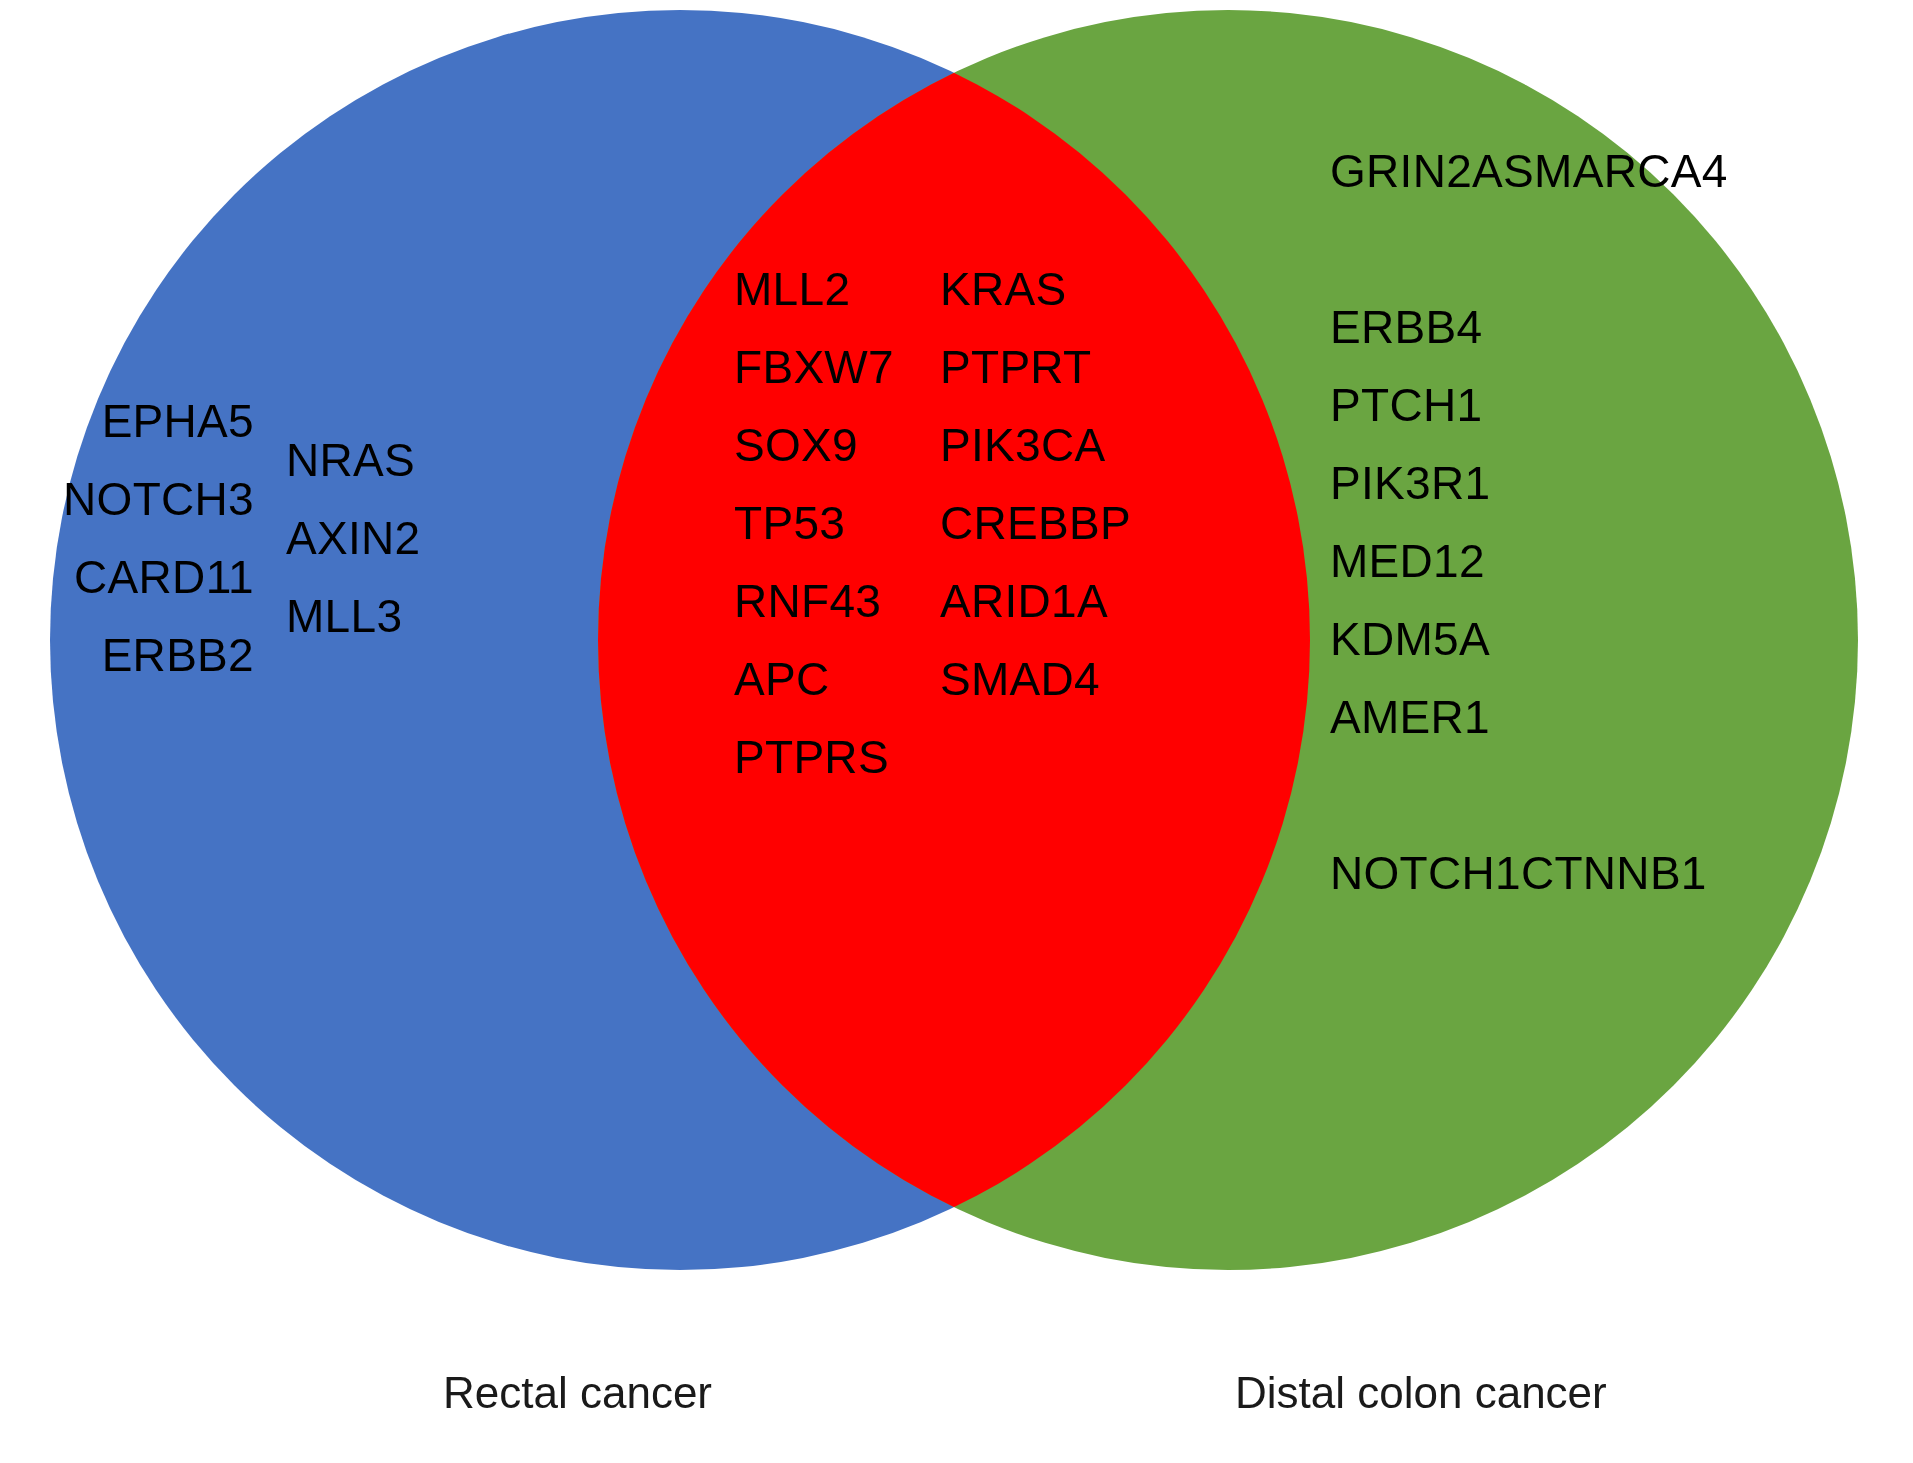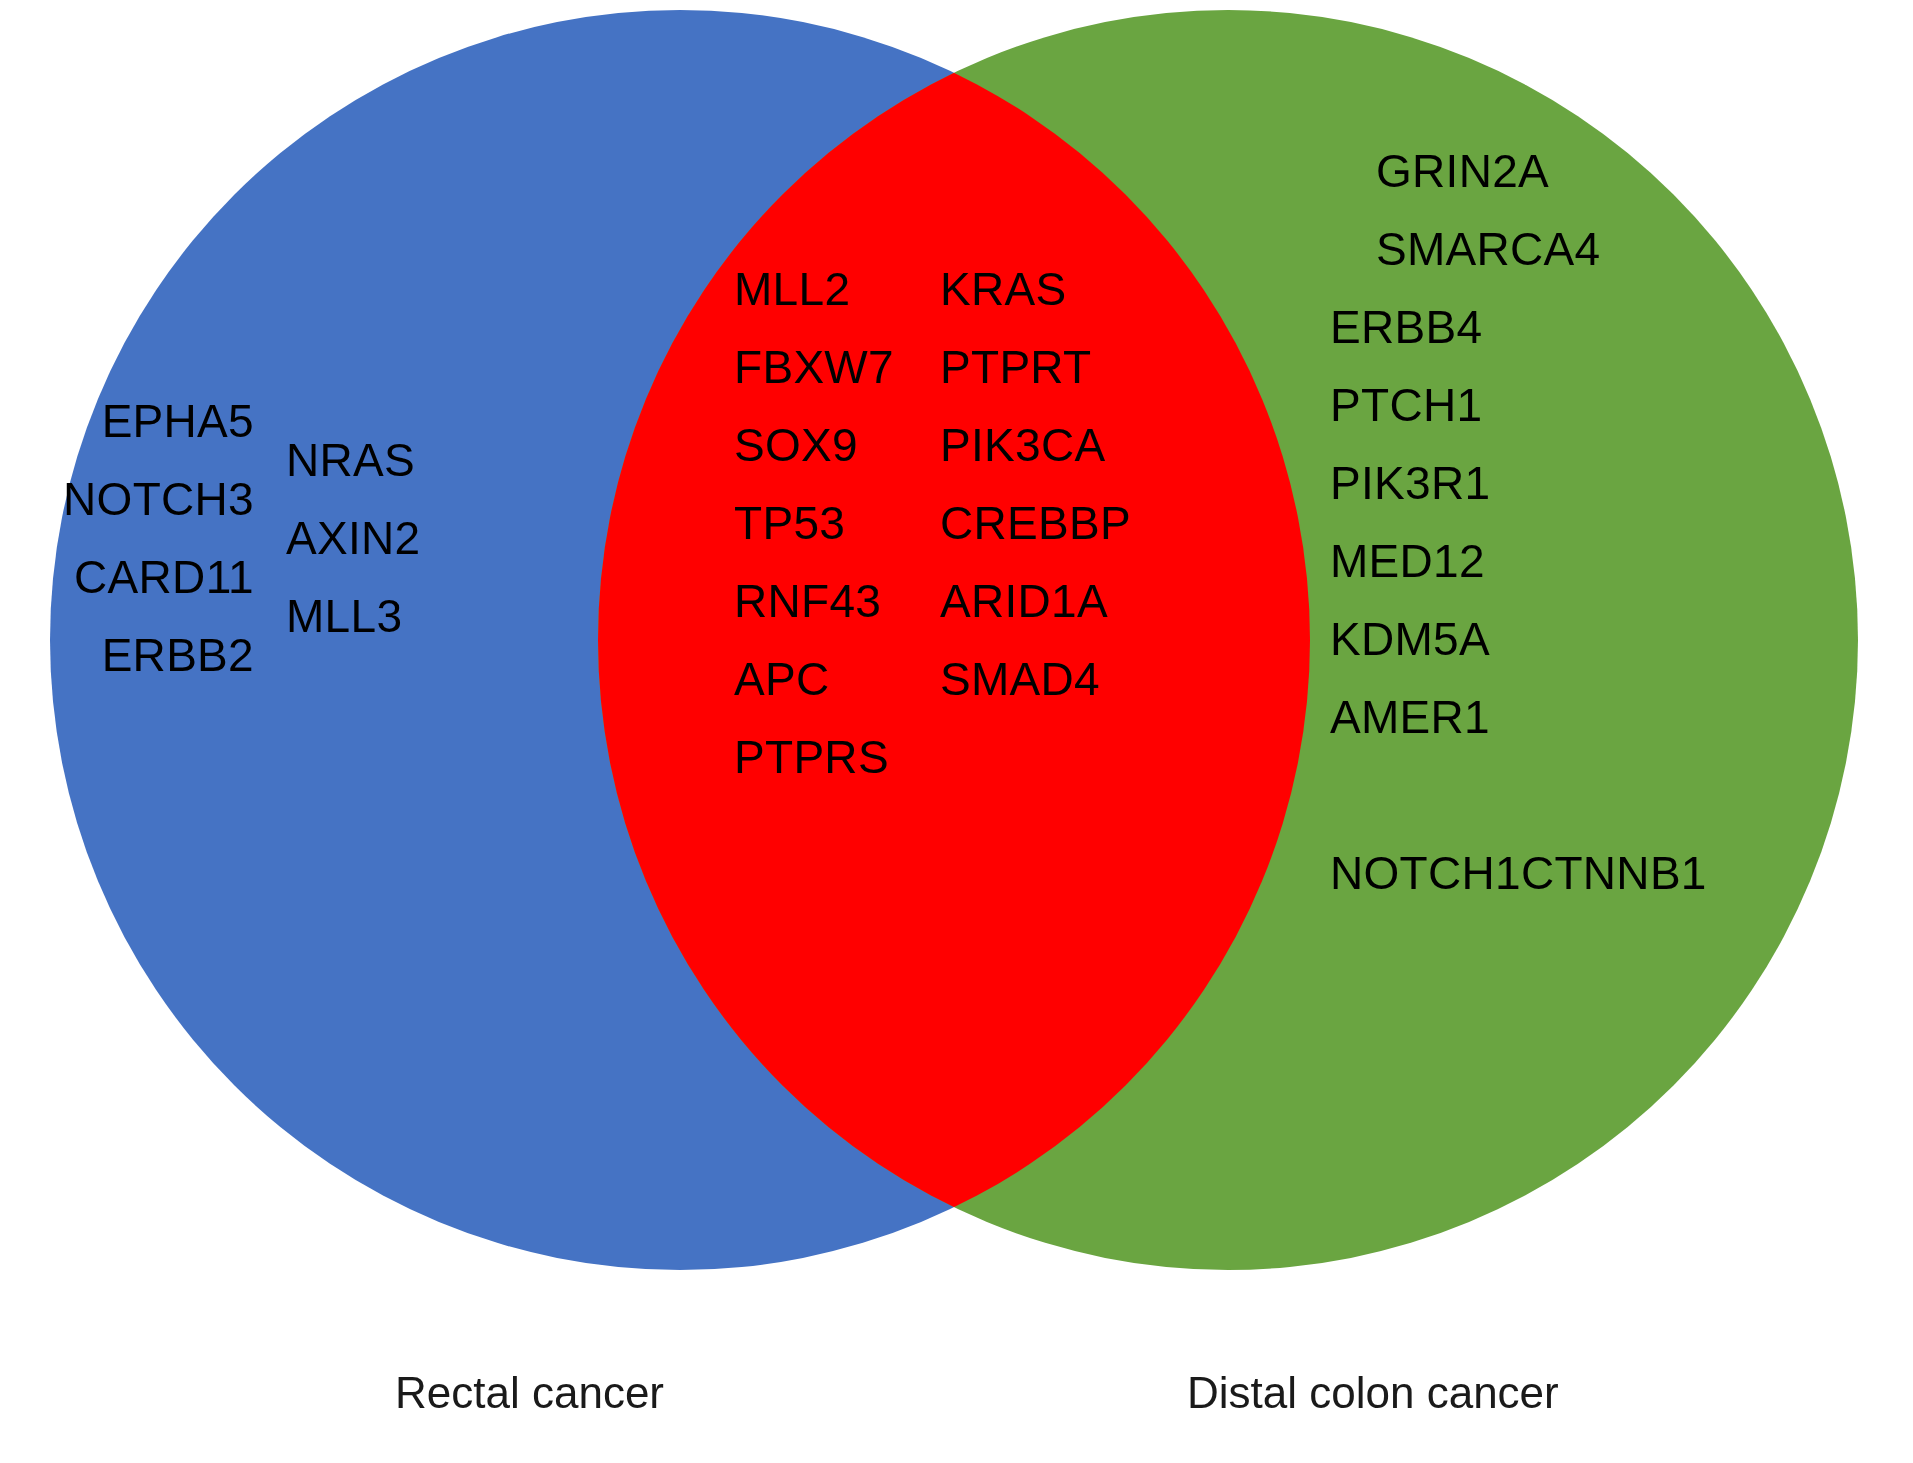--- a/index.html
+++ b/index.html
@@ -68,24 +68,24 @@
     left: 730px;
     top: 250px;
     width: 380px;
   }
   #center-genes .gene-col { width: 190px; text-align: center; }
   #center-genes .gene-col.col-a .gene-item { justify-content: flex-start; padding-left: 4px; }
   #center-genes .gene-col.col-b .gene-item { justify-content: flex-start; padding-left: 20px; }
 
   
   #right-head {
-    left: 1376px;
+    left: 1330px;
     top: 132px;
     width: 400px;
-    flex-direction: column;
+    flex-direction: row;
   }
   #right-head .gene-item { justify-content: flex-start; }
 
   #right-genes {
     left: 1330px;
     top: 288px;
     width: 460px;
   }
   #right-genes .gene-col { width: 230px; }
   #right-genes .gene-col.col-a .gene-item { justify-content: flex-start; }
@@ -99,20 +99,21 @@
   }
   #right-tail .gene-item { justify-content: flex-start; }
 
   
   .caption {
     position: absolute;
     top: 1368px;
     color: #1a1a1a;
     font-size: 44px;
     white-space: nowrap;
+    margin-left: 48px;
   }
   #caption-left  { left: 395px; }
   #caption-right { left: 1187px; }
 </style>
 </head>
 <body>
 
 <div id="venn-diagram">
 
   <svg class="venn-canvas" viewBox="0 0 1913 1463" preserveAspectRatio="none">

